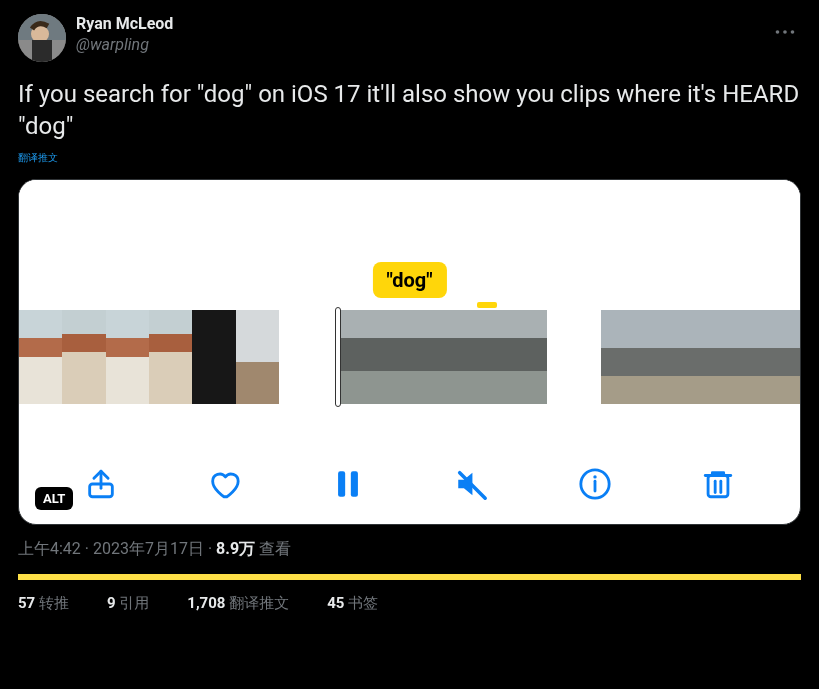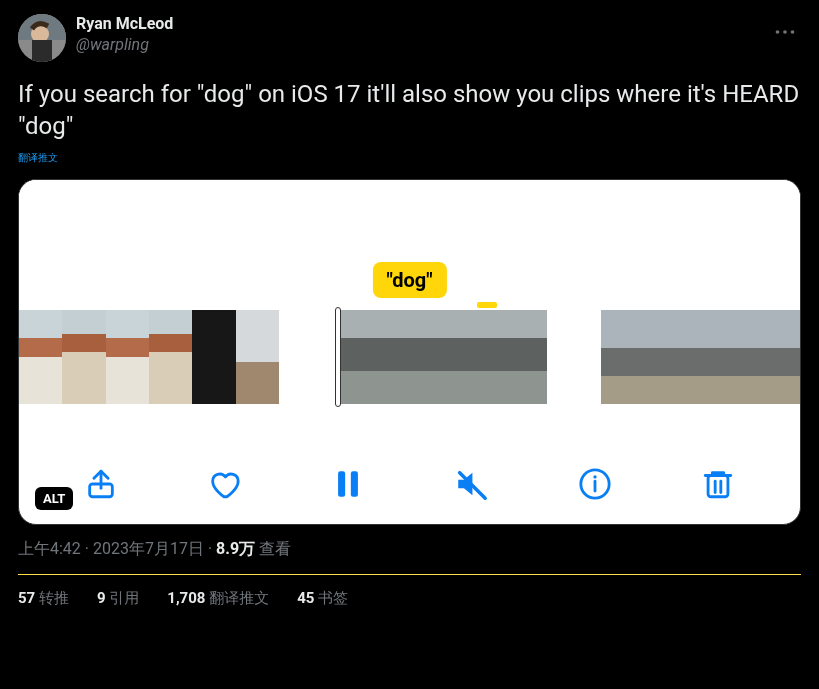--- a/index.html
+++ b/index.html
@@ -150,28 +150,28 @@
     color:#fff;
     font-weight:700;
     font-size:13px;
     padding: 4px 8px;
     border-radius:6px;
   }
   .meta-row {
     margin-top: 14px;
     color:#71767b;
     font-size:16px;
-    border-bottom: 1px solid #fde047;
+    border-bottom: 6px solid #fde047;
     padding-bottom: 14px;
   }
   .meta-row .views-count { color:#e7e9ea; font-weight:700; }
   .stats-row {
     margin-top: 14px;
     display:flex;
-    gap: 28px;
+    gap: 38px;
     color:#71767b;
     font-size:15px;
   }
   .stats-row .num { color:#e7e9ea; font-weight:700; }
 </style>
 </head>
 <body>
 
 <div class="tweet">
   <div class="header">

